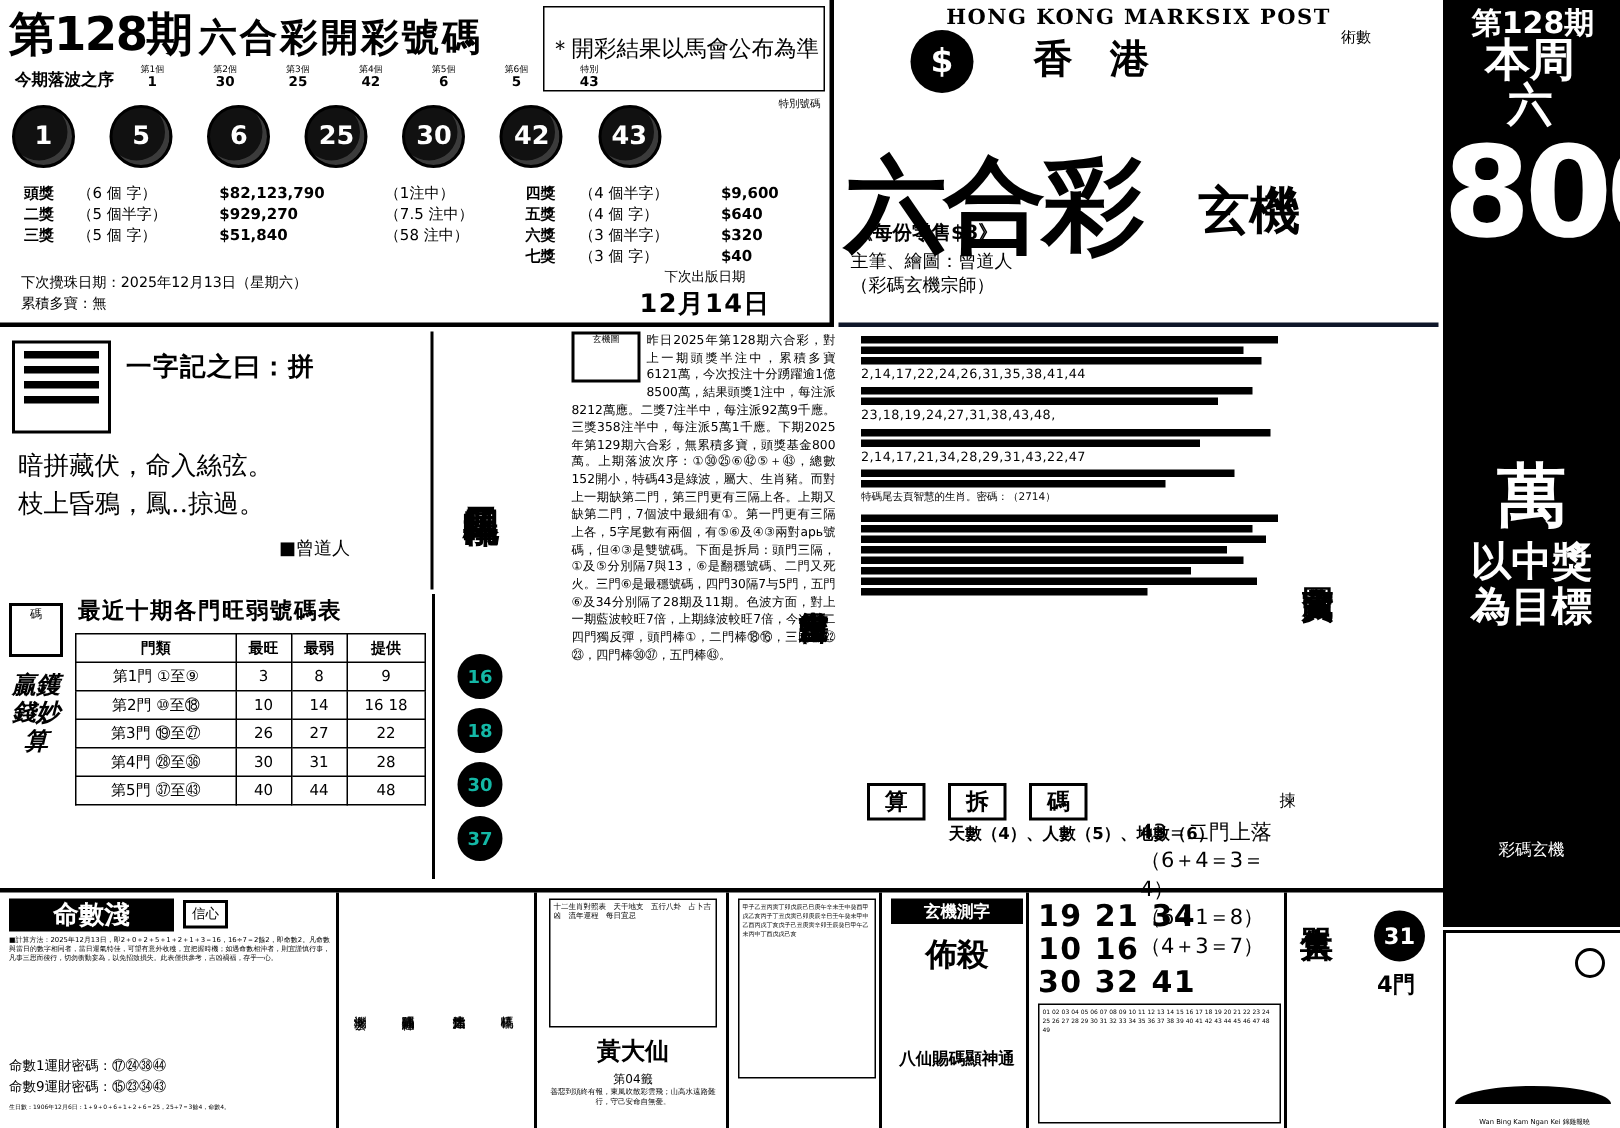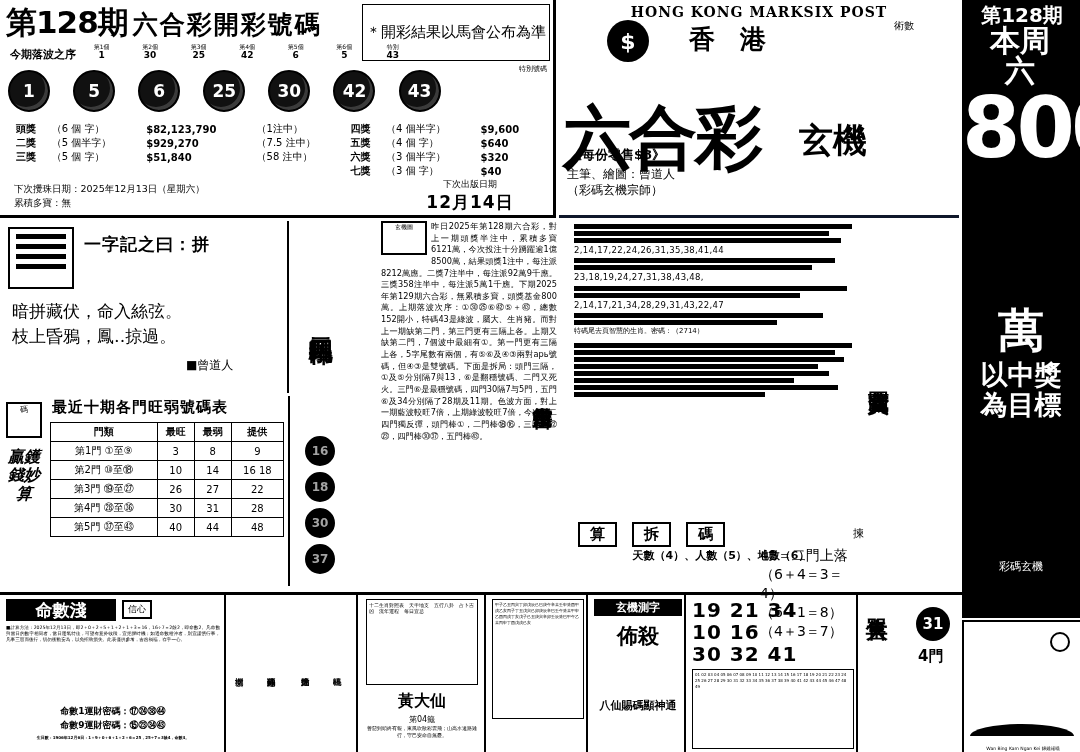--- a/index.html
+++ b/index.html
@@ -90,21 +90,21 @@
   #tbl-side{left:6px;top:52px;width:36px;font-size:16px;font-weight:bold;line-height:1.15;text-align:center;font-style:italic;}
   #mtable{left:50px;top:26px;width:234px;border-radius:24px;}
   #mtable table{border-collapse:collapse;width:100%;font-size:10px;}
   #mtable th,#mtable td{border:1px solid #000;text-align:center;padding:2px 0;font-size:10px;}
   #mtable th{font-weight:bold;}
 
   
   #vcol1{left:292px;top:221px;width:56px;height:365px;}
   #vcol1 .t{font-size:24px;font-weight:bold;line-height:1.06;text-align:center;}
   #vcircles{left:296px;top:430px;width:48px;}
-  .vc{width:26px;height:26px;border-radius:50%;background:#000;color:#a3a3a3;font-size:12px;font-weight:bold;display:flex;align-items:center;justify-content:center;margin:6px auto;border:2px solid #000;}
+  .vc{width:26px;height:26px;border-radius:50%;background:#000;color:#14b8a6;font-size:12px;font-weight:bold;display:flex;align-items:center;justify-content:center;margin:6px auto;border:2px solid #000;}
 
   
   #art{left:352px;top:221px;width:176px;height:365px;font-size:8.2px;line-height:1.42;text-align:justify;margin-left:29px;}
   #art-logo{width:46px;height:34px;border:2px solid #000;float:left;margin:0 4px 2px 0;font-size:6px;text-align:center;}
 
   
   #vslogan{left:532px;top:232px;width:36px;font-size:20px;font-weight:bold;line-height:1.1;text-align:center;}
 
   
   #dense{left:574px;top:222px;width:290px;height:300px;font-size:6px;line-height:1.35;}
@@ -122,21 +122,21 @@
   #smallcalc{left:760px;top:546px;width:104px;font-size:14px;line-height:1.35;}
 
   
   #bottom{left:0;top:592px;width:962px;height:124px;border-top:3px solid #000;}
   .bcell{position:absolute;border-right:2px solid #000;height:158px;box-sizing:border-box;}
 
   #b1{left:0;width:226px;}
   #b1-title{left:6px;top:4px;width:110px;height:22px;background:#000;color:#fff;font-size:17px;font-weight:bold;text-align:center;line-height:22px;}
   #b1-tag{left:122px;top:5px;border:2px solid #000;font-size:9px;padding:1px 4px;}
   #b1-body{left:6px;top:30px;width:214px;font-size:4.6px;line-height:1.3;text-align:justify;}
-  #b1-lines{left:6px;top:110px;width:214px;font-size:9px;line-height:1.5;font-weight:bold;text-align:center;}
+  #b1-lines{left:6px;top:110px;width:214px;font-size:9px;line-height:1.5;font-weight:normal;}
 
   #b2{left:228px;width:130px;}
   .vnote{position:absolute;top:6px;font-size:8.5px;line-height:1.25;text-align:center;}
 
   #b3{left:360px;width:126px;}
   #b3-title{left:6px;top:96px;width:112px;text-align:center;font-size:16px;font-weight:bold;}
   #b3-sub{left:6px;top:120px;width:112px;text-align:center;font-size:8px;line-height:1.3;}
 
   #b4{left:488px;width:100px;}
   #b5{left:590px;width:96px;}

